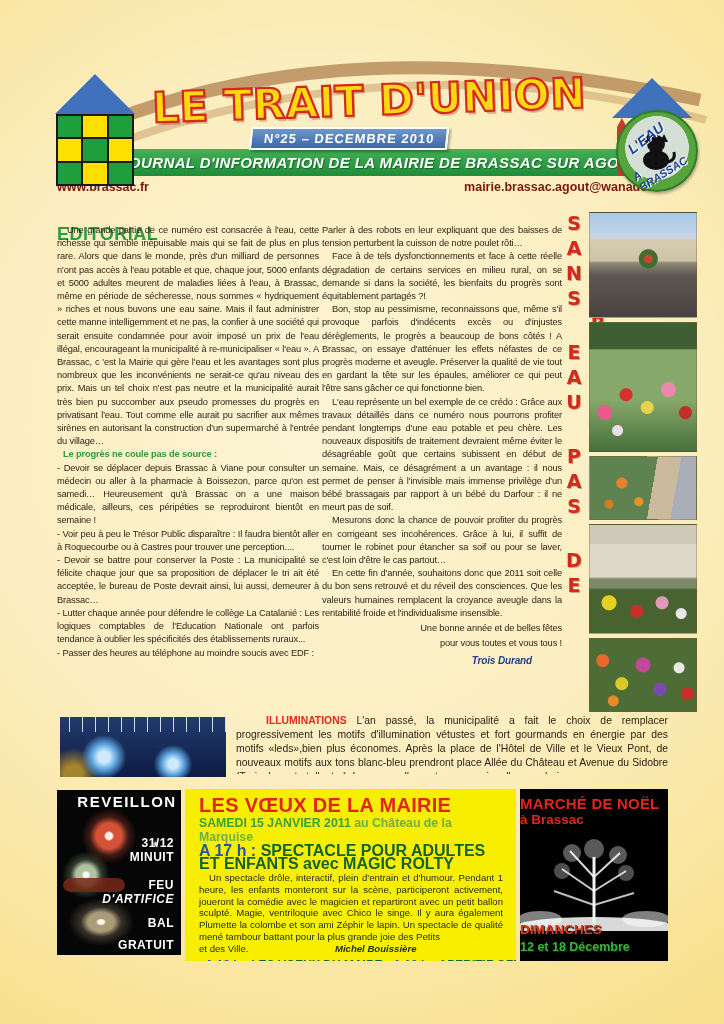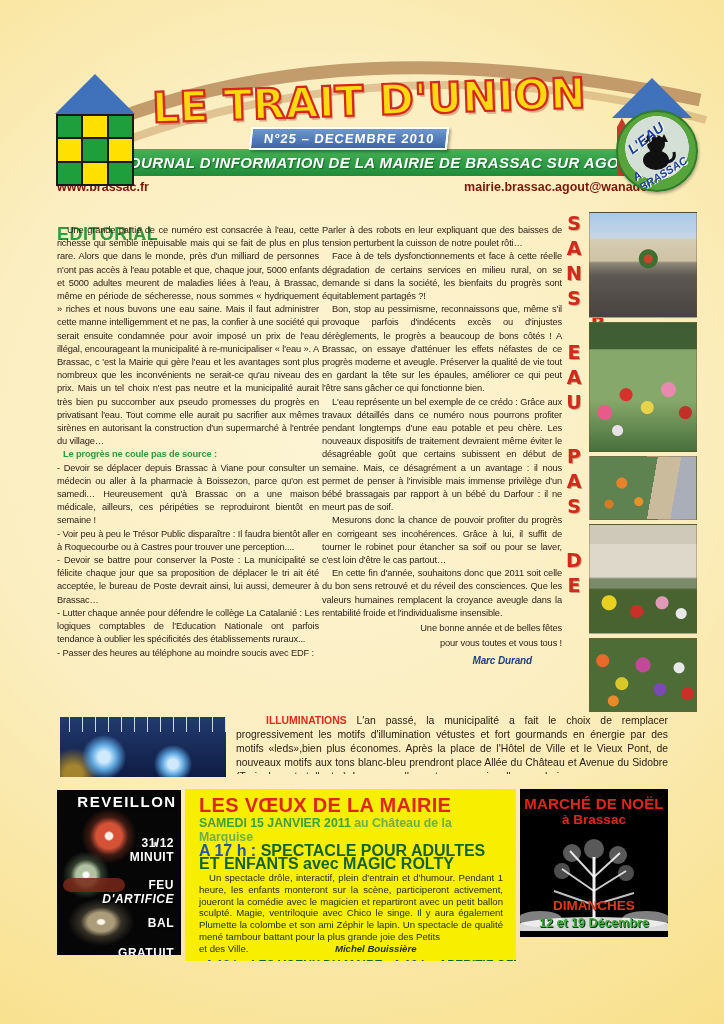--- a/index.html
+++ b/index.html
@@ -112,35 +112,35 @@
   
   .poster-rev{position:absolute;left:57px;top:790px;width:124px;height:165px;background:#060606;overflow:hidden;color:#fff;font-weight:bold;}
   .burst{position:absolute;border-radius:50%;}
   .b1{left:22px;top:16px;width:60px;height:60px;background:radial-gradient(circle,#fff0e8 0 8%,rgba(235,90,60,.9) 12% 30%,rgba(235,90,60,.25) 45%,transparent 65%);}
   .b2{left:2px;top:58px;width:54px;height:54px;background:radial-gradient(circle,#fff 0 6%,rgba(220,240,200,.8) 12% 26%,rgba(180,220,160,.25) 40%,transparent 62%);}
   .b3{left:8px;top:106px;width:72px;height:52px;background:radial-gradient(ellipse,#fff8e8 0 6%,rgba(240,220,170,.7) 10% 26%,rgba(240,220,170,.2) 40%,transparent 65%);}
   .bridge{position:absolute;left:6px;top:88px;width:62px;height:14px;background:rgba(120,40,24,.85);border-radius:8px/7px;}
   .moon{position:absolute;left:96px;top:52px;width:4px;height:4px;border-radius:50%;background:#fff;box-shadow:0 0 4px #fff;}
   .rev-title{position:absolute;top:3px;width:100%;text-align:center;font-size:15px;letter-spacing:1.5px;text-shadow:1px 1px 2px #000;padding-left:8px;}
   .rev-line{position:absolute;right:7px;font-size:12px;letter-spacing:.5px;text-shadow:1px 1px 2px #000;}
-  .rl0{top:46px;} .rl1{top:60px;} .rl2{top:88px;} .rl3{top:102px;font-style:italic;} .rl4{top:126px;} .rl5{top:156px;}
+  .rl0{top:46px;} .rl1{top:60px;} .rl2{top:88px;} .rl3{top:102px;font-style:italic;} .rl4{top:126px;} .rl5{top:148px;}
 
   .poster-voeux{position:absolute;left:185px;top:789px;width:331px;height:172px;background:#f8ee00;
     box-sizing:border-box;padding:5px 13px 4px 14px;overflow:hidden;}
   .vx-title{color:#e0261c;font-weight:bold;font-size:20px;letter-spacing:.3px;line-height:22px;}
   .vx-date{font-weight:bold;font-size:12.3px;line-height:14px;}
   .vx-date .d1{color:#3da03a;} .vx-date .d2{color:#6ab04c;}
   .vx-time{font-weight:bold;font-size:16px;line-height:13px;}
   .t-blue{color:#2456a8;} .e-green{color:#14632e;}
   .vx-body{margin:2px 0 0;font-size:9.6px;line-height:11.8px;text-align:justify;color:#233018;text-indent:10px;}
   .sig-row{display:flex;font-size:9.6px;line-height:12px;color:#233018;}
   .sig-row .sig{flex:1;text-align:center;font-style:italic;font-weight:bold;}
   .vx-footer{margin-top:3px;font-weight:bold;font-size:12px;padding-left:6px;white-space:nowrap;}
 
-  .poster-marche{position:absolute;left:520px;top:789px;width:148px;height:148px;background:#000;overflow:hidden;text-align:center;}
+  .poster-marche{position:absolute;left:520px;top:789px;width:148px;height:172px;background:#000;overflow:hidden;}
   .mk-title{color:#e0261c;font-weight:bold;font-size:15px;margin-top:6px;letter-spacing:.2px;}
   .mk-sub{color:#e0261c;font-weight:bold;font-size:13.5px;}
   .tree-svg{position:absolute;left:0;top:42px;}
   .mk-dim{position:absolute;bottom:24px;width:100%;color:#e03a1a;font-weight:bold;font-size:13.5px;z-index:2;text-shadow:1px 1px 1px #000;}
   .mk-dates{position:absolute;bottom:7px;width:100%;color:#3fae3f;font-weight:bold;font-size:12.5px;z-index:2;text-shadow:1px 1px 0 #06300e;}
 </style>
 </head>
 <body>
 
 <div class="page">
@@ -206,21 +206,21 @@
 
   <div class="col col-right">
     <p>Parler à des robots en leur expliquant que des baisses de tension perturbent la cuisson de notre poulet rôti…</p>
     <p class="indent">Face à de tels dysfonctionnements et face à cette réelle dégradation de certains services en milieu rural, on se demande si dans la société, les bienfaits du progrès sont équitablement partagés ?!</p>
     <p class="indent">Bon, stop au pessimisme, reconnaissons que, même s'il provoque parfois d'indécents excès ou d'injustes dérèglements, le progrès a beaucoup de bons côtés ! A Brassac, on essaye d'atténuer les effets néfastes de ce progrès moderne et aveugle. Préserver la qualité de vie tout en gardant la tête sur les épaules, améliorer ce qui peut l'être sans gâcher ce qui fonctionne bien.</p>
     <p class="indent">L'eau représente un bel exemple de ce crédo : Grâce aux travaux détaillés dans ce numéro nous pourrons profiter pendant longtemps d'une eau potable et peu chère. Les nouveaux dispositifs de traitement devraient même éviter le désagréable goût que certains subissent en début de semaine. Mais, ce désagrément a un avantage : il nous permet de penser à l'invisible mais immense privilège d'un bébé brassagais par rapport à un bébé du Darfour : il ne meurt pas de soif.</p>
     <p class="indent">Mesurons donc la chance de pouvoir profiter du progrès en corrigeant ses incohérences. Grâce à lui, il suffit de tourner le robinet pour étancher sa soif ou pour se laver, c'est loin d'être le cas partout…</p>
     <p class="indent">En cette fin d'année, souhaitons donc que 2011 soit celle du bon sens retrouvé et du réveil des consciences. Que les valeurs humaines remplacent la croyance aveugle dans la rentabilité froide et l'individualisme insensible.</p>
     <p class="closing">Une bonne année et de belles fêtes</p>
     <p class="closing">pour vous toutes et vous tous !</p>
-    <p class="signature">Marc Durand</p>
+    <p class="signature">Trois Durand</p>
   </div>
 
   <div class="vertical-caption">SANS EAU PAS DE FLEURS !</div>
 
   <div class="photo-strip">
     <div class="photo ph-street"></div>
     <div class="photo ph-tulips"></div>
     <div class="photo ph-climb"></div>
     <div class="photo ph-building"></div>
     <div class="photo ph-flowerbed"></div>
@@ -273,16 +273,16 @@
       <circle cx="52" cy="22" r="9" fill="#fff" opacity=".35"></circle>
       <circle cx="98" cy="24" r="9" fill="#fff" opacity=".35"></circle>
       <circle cx="74" cy="18" r="10" fill="#fff" opacity=".35"></circle>
       <circle cx="42" cy="40" r="8" fill="#fff" opacity=".3"></circle>
       <circle cx="106" cy="42" r="8" fill="#fff" opacity=".3"></circle>
       <ellipse cx="74" cy="96" rx="80" ry="10" fill="#fff" opacity=".85"></ellipse>
       <ellipse cx="20" cy="88" rx="22" ry="8" fill="#fff" opacity=".5"></ellipse>
       <ellipse cx="126" cy="88" rx="24" ry="8" fill="#fff" opacity=".5"></ellipse>
     </svg>
     <div class="mk-dim">DIMANCHES</div>
-    <div class="mk-dates">12 et 19 Décembre</div>
+    <div class="mk-dates">12 et 18 Décembre</div>
   </div>
 
 </div>
 
 </body></html>

